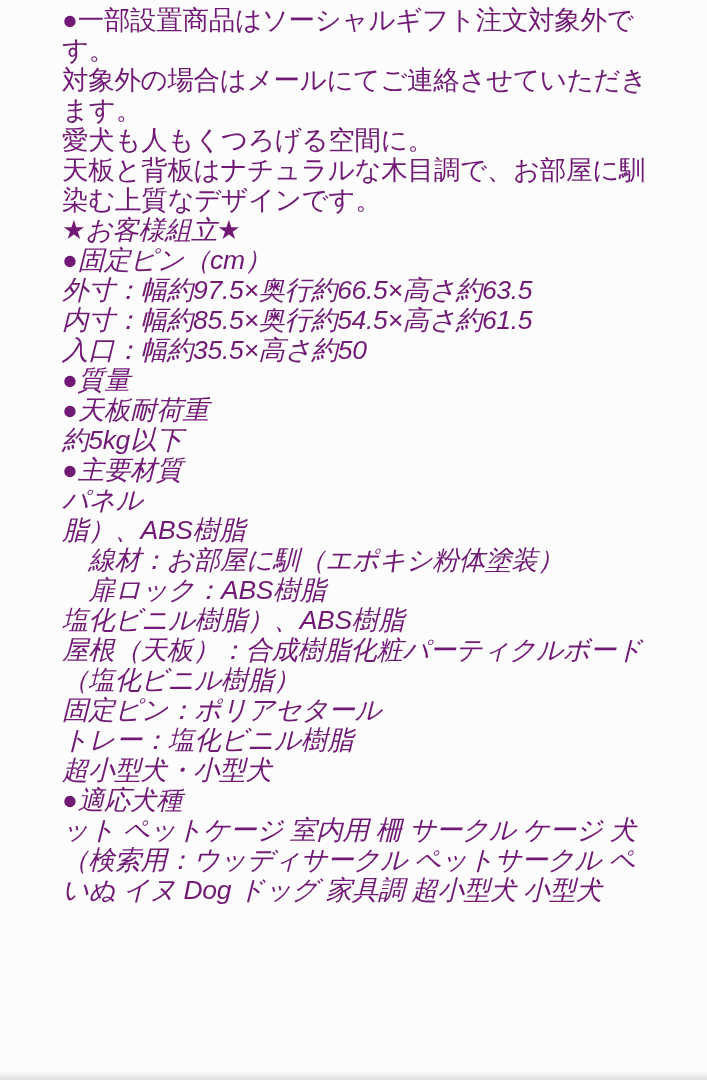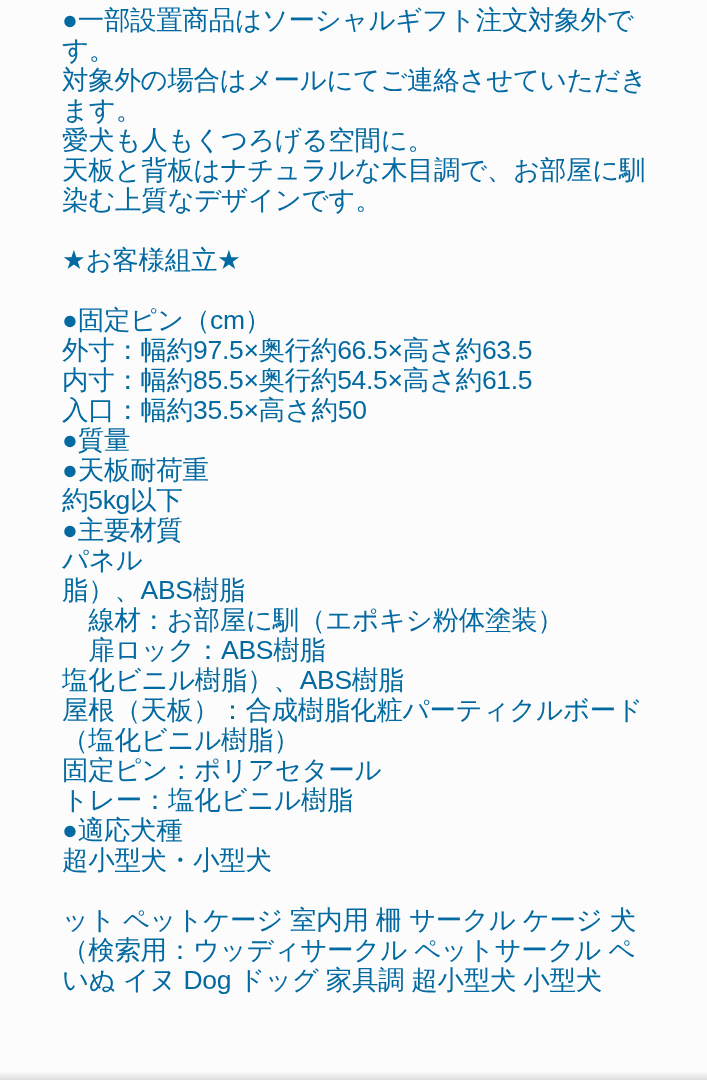--- a/index.html
+++ b/index.html
@@ -10,29 +10,29 @@
   .page {
     position: relative;
     width: 707px;
     height: 1080px;
     box-sizing: border-box;
     padding: 5px 54px 0 62px;
     overflow: hidden;
     background: #fcfcfc;
     font-family: "Liberation Sans", "DejaVu Sans", sans-serif;
     font-size: 26.5px;
-    color: #0369a1;
+    color: #701a75;
     -webkit-font-smoothing: antialiased;
   }
   .sec {
     margin: 0;
     padding: 0;
   }
   .sec.gap {
-    margin-top: 30px; 
+    font-style: italic;
   }
   .line {
     height: 30px;
     line-height: 30px;
     white-space: pre;
     letter-spacing: -0.3px;
   }
   .bottom-fade {
     position: absolute;
     left: 0;
@@ -73,22 +73,22 @@
     <div class="line">●主要材質</div>
     <div class="line">パネル</div>
     <div class="line">脂）、ABS樹脂</div>
     <div class="line">　線材：お部屋に馴（エポキシ粉体塗装）</div>
     <div class="line">　扉ロック：ABS樹脂</div>
     <div class="line">塩化ビニル樹脂）、ABS樹脂</div>
     <div class="line">屋根（天板）：合成樹脂化粧パーティクルボード</div>
     <div class="line">（塩化ビニル樹脂）</div>
     <div class="line">固定ピン：ポリアセタール</div>
     <div class="line">トレー：塩化ビニル樹脂</div>
+    <div class="line">超小型犬・小型犬</div>
     <div class="line">●適応犬種</div>
-    <div class="line">超小型犬・小型犬</div>
   </section>
 
   <section class="sec gap">
     <div class="line">ット ペットケージ 室内用 柵 サークル ケージ 犬</div>
     <div class="line">（検索用：ウッディサークル ペットサークル ペ</div>
     <div class="line">いぬ イヌ Dog ドッグ 家具調 超小型犬 小型犬</div>
   </section>
 
   <div class="bottom-fade"></div>
 

